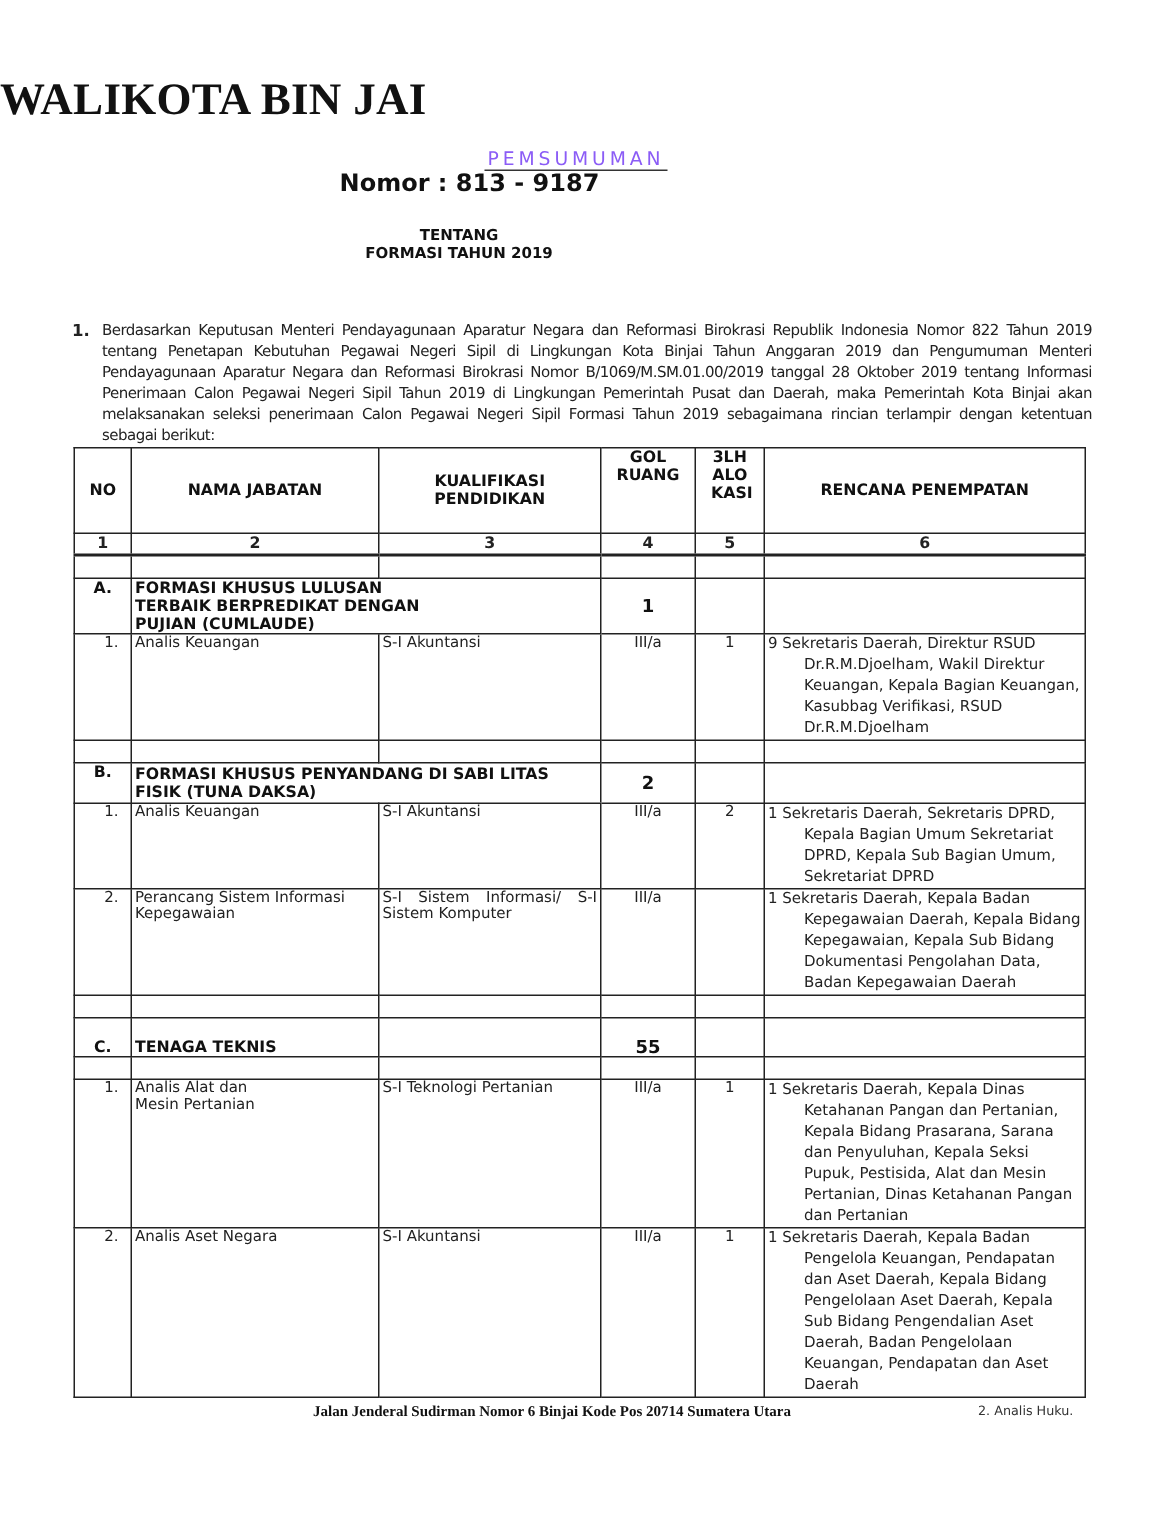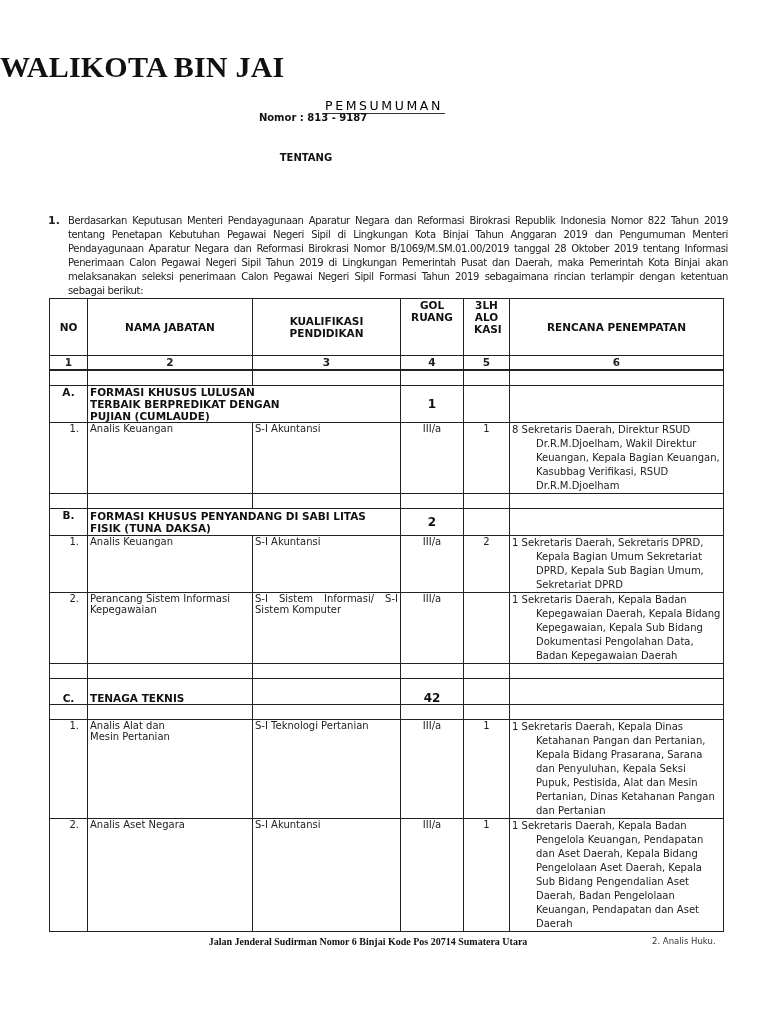--- a/index.html
+++ b/index.html
@@ -1,21 +1,21 @@
 <!DOCTYPE html>
 <html><head>
 <meta charset="utf-8">
 <style>
   html, body { margin: 0; padding: 0; background: #ffffff; }
   body { width: 768px; height: 1024px; position: relative; overflow: hidden; color: #111; font-family: "DejaVu Sans", sans-serif; }
   .abs { position: absolute; }
   .title { left: 0; width: 768px; top: 50px; text-align: left; font-family: "Liberation Serif", serif; font-weight: bold; font-size: 30px; letter-spacing: 0.2px; }
-  .pemsum { left: 0; width: 768px; top: 98px; text-align: center; font-family: "DejaVu Sans", sans-serif; font-size: 12.5px; letter-spacing: 2.6px; color: #000000; }
+  .pemsum { left: 0; width: 768px; top: 98px; text-align: center; font-family: "DejaVu Sans", sans-serif; font-size: 12.5px; letter-spacing: 2.6px; color: #8b5cf6; }
   .pemsum span { border-bottom: 1px solid #333; padding: 0 2px; }
-  .nomor { left: 0; width: 616px; top: 112px; text-align: center; font-family: "DejaVu Sans", sans-serif; font-weight: bold; font-size: 10px; padding-left: 10px; box-sizing: border-box; }
+  .nomor { left: 0; width: 616px; top: 112px; text-align: center; font-family: "DejaVu Sans", sans-serif; font-weight: bold; font-size: 16px; padding-left: 10px; box-sizing: border-box; }
   .tentang { left: 0; width: 612px; top: 152px; text-align: center; font-family: "DejaVu Sans", sans-serif; font-weight: bold; font-size: 10px; line-height: 11.5px; }
   .para { left: 48px; top: 214px; width: 680px; font-family: "DejaVu Sans", sans-serif; font-size: 10px; line-height: 14px; color: #222; }
   .para .num { position: absolute; left: 0; top: 0; font-weight: bold; font-size: 11px; }
   .para .txt { margin-left: 20px; text-align: justify; letter-spacing: -0.35px; }
 
   table.tbl { position: absolute; left: 49px; top: 298px; width: 674px; border-collapse: collapse; table-layout: fixed; font-family: "DejaVu Sans", sans-serif; font-size: 10px; color: #222; }
   .tbl td, .tbl th { border: 1px solid #222; padding: 0 2px; vertical-align: top; }
   .tbl th { font-weight: bold; font-size: 10.5px; text-align: center; vertical-align: middle; line-height: 12px; color: #111; }
   .tbl tr.numrow td { font-weight: bold; text-align: center; height: 13px; line-height: 13px; border-bottom-width: 2px; font-size: 10.5px; }
   .tbl tr.spacer td { height: 14px; }
@@ -33,20 +33,21 @@
 </style>
 </head>
 <body>
 
 <div class="abs title">WALIKOTA BIN JAI</div>
 <div class="abs pemsum"><span>PEMSUMUMAN</span></div>
 <div class="abs nomor">Nomor : 813 - 9187</div>
 
 <div class="abs tentang">
   <div>TENTANG</div>
+  <div>FORMASI TAHUN 2019</div>
 </div>
 
 <div class="abs para">
   <span class="num">1.</span>
   <div class="txt">Berdasarkan Keputusan Menteri Pendayagunaan Aparatur Negara dan Reformasi Birokrasi Republik Indonesia Nomor 822 Tahun 2019 tentang Penetapan Kebutuhan Pegawai Negeri Sipil di Lingkungan Kota Binjai Tahun Anggaran 2019 dan Pengumuman Menteri Pendayagunaan Aparatur Negara dan Reformasi Birokrasi Nomor B/1069/M.SM.01.00/2019 tanggal 28 Oktober 2019 tentang Informasi Penerimaan Calon Pegawai Negeri Sipil Tahun 2019 di Lingkungan Pemerintah Pusat dan Daerah, maka Pemerintah Kota Binjai akan melaksanakan seleksi penerimaan Calon Pegawai Negeri Sipil Formasi Tahun 2019 sebagaimana rincian terlampir dengan ketentuan sebagai berikut:</div>
 </div>
 
 <table class="tbl">
   <colgroup>
     <col style="width:38px">
@@ -89,21 +90,21 @@
     <td></td>
         <td></td>
   </tr>
   <tr style="height:70px">
     <td class="c-no">1.</td>
     <td>Analis Keuangan</td>
     <td>S-I Akuntansi</td>
     <td class="center">III/a</td>
     <td class="center">1</td>
     <td class="plc">
-          <span class="first">8 Sekretaris Daerah, Direktur RSUD</span>
+          <span class="first">9 Sekretaris Daerah, Direktur RSUD</span>
           <span class="rest">Dr.R.M.Djoelham, Wakil Direktur Keuangan, Kepala Bagian Keuangan, Kasubbag Verifikasi, RSUD Dr.R.M.Djoelham</span>
         </td>
   </tr>
   <tr class="spacer">
         <td></td>
         <td></td>
         <td></td>
         <td></td>
         <td></td>
         <td></td>
@@ -144,21 +145,21 @@
         <td></td>
         <td></td>
         <td></td>
         <td></td>
       </tr>
 
   <tr class="section" style="height:26px">
     <td class="sec-no" style="vertical-align:bottom">C.</td>
     <td style="vertical-align:bottom">TENAGA TEKNIS</td>
     <td></td>
-    <td class="sec-count" style="vertical-align:bottom">42</td>
+    <td class="sec-count" style="vertical-align:bottom">55</td>
     <td></td>
         <td></td>
   </tr>
   <tr class="spacer">
         <td></td>
         <td></td>
         <td></td>
         <td></td>
         <td></td>
         <td></td>

